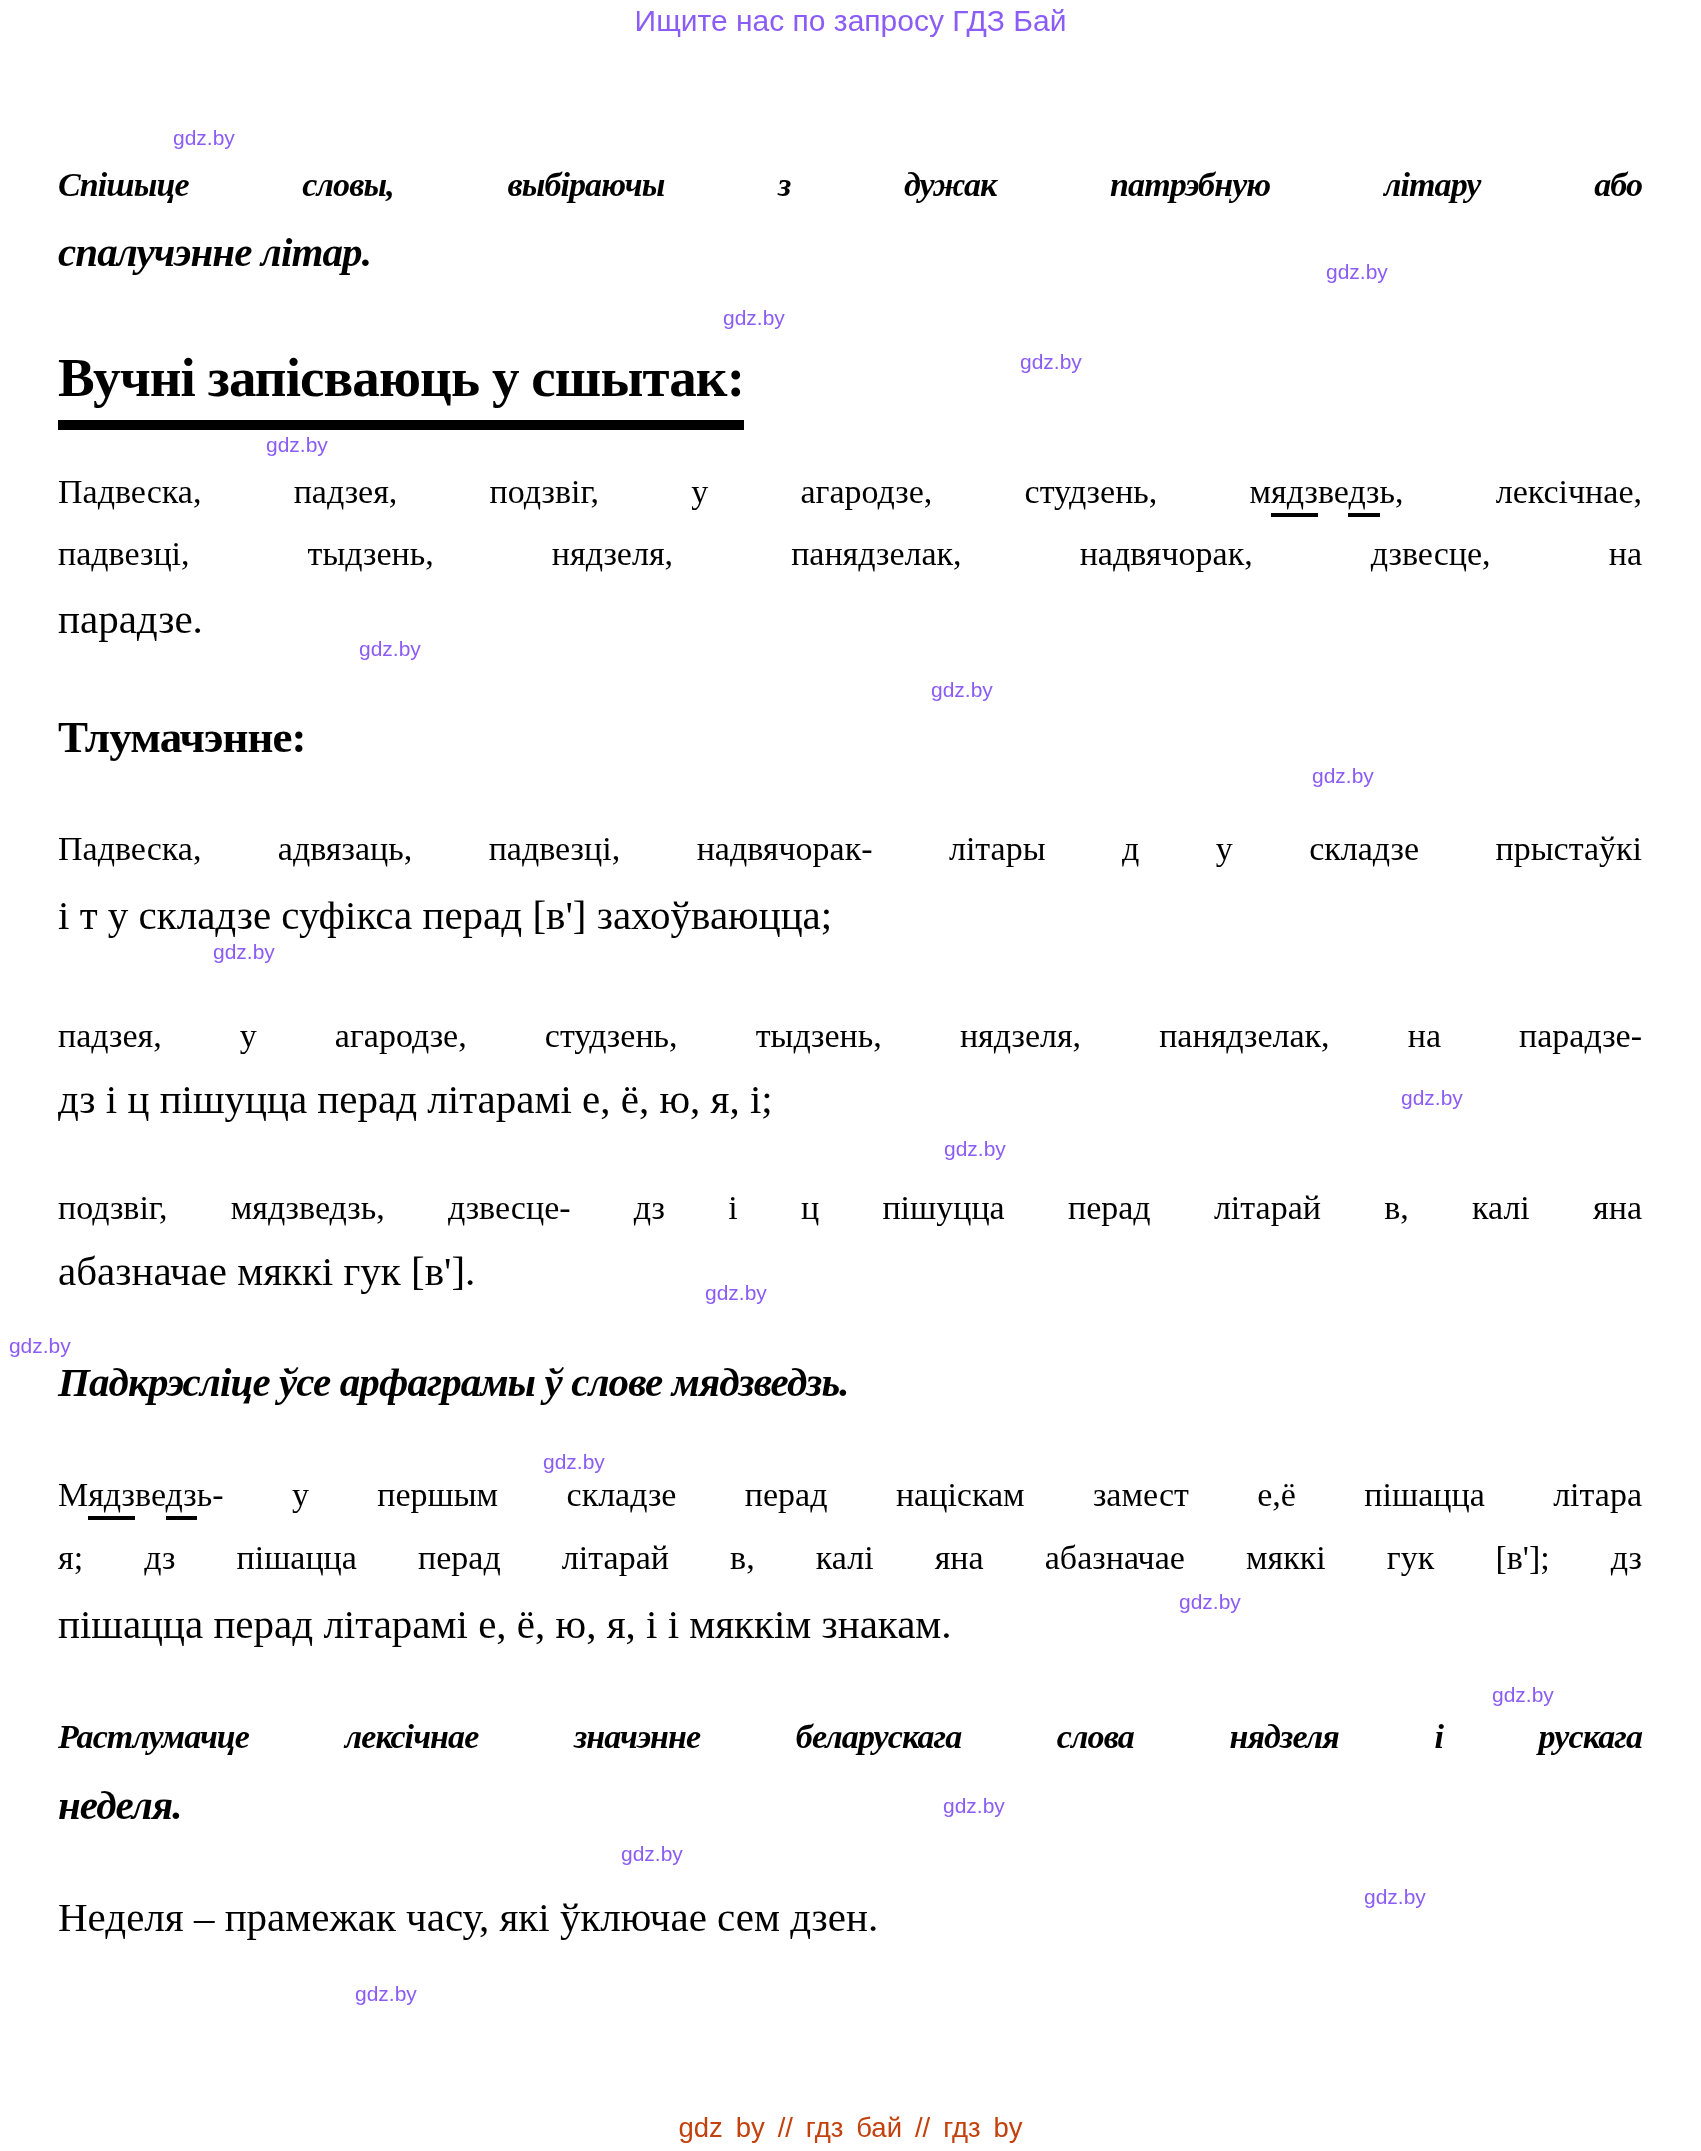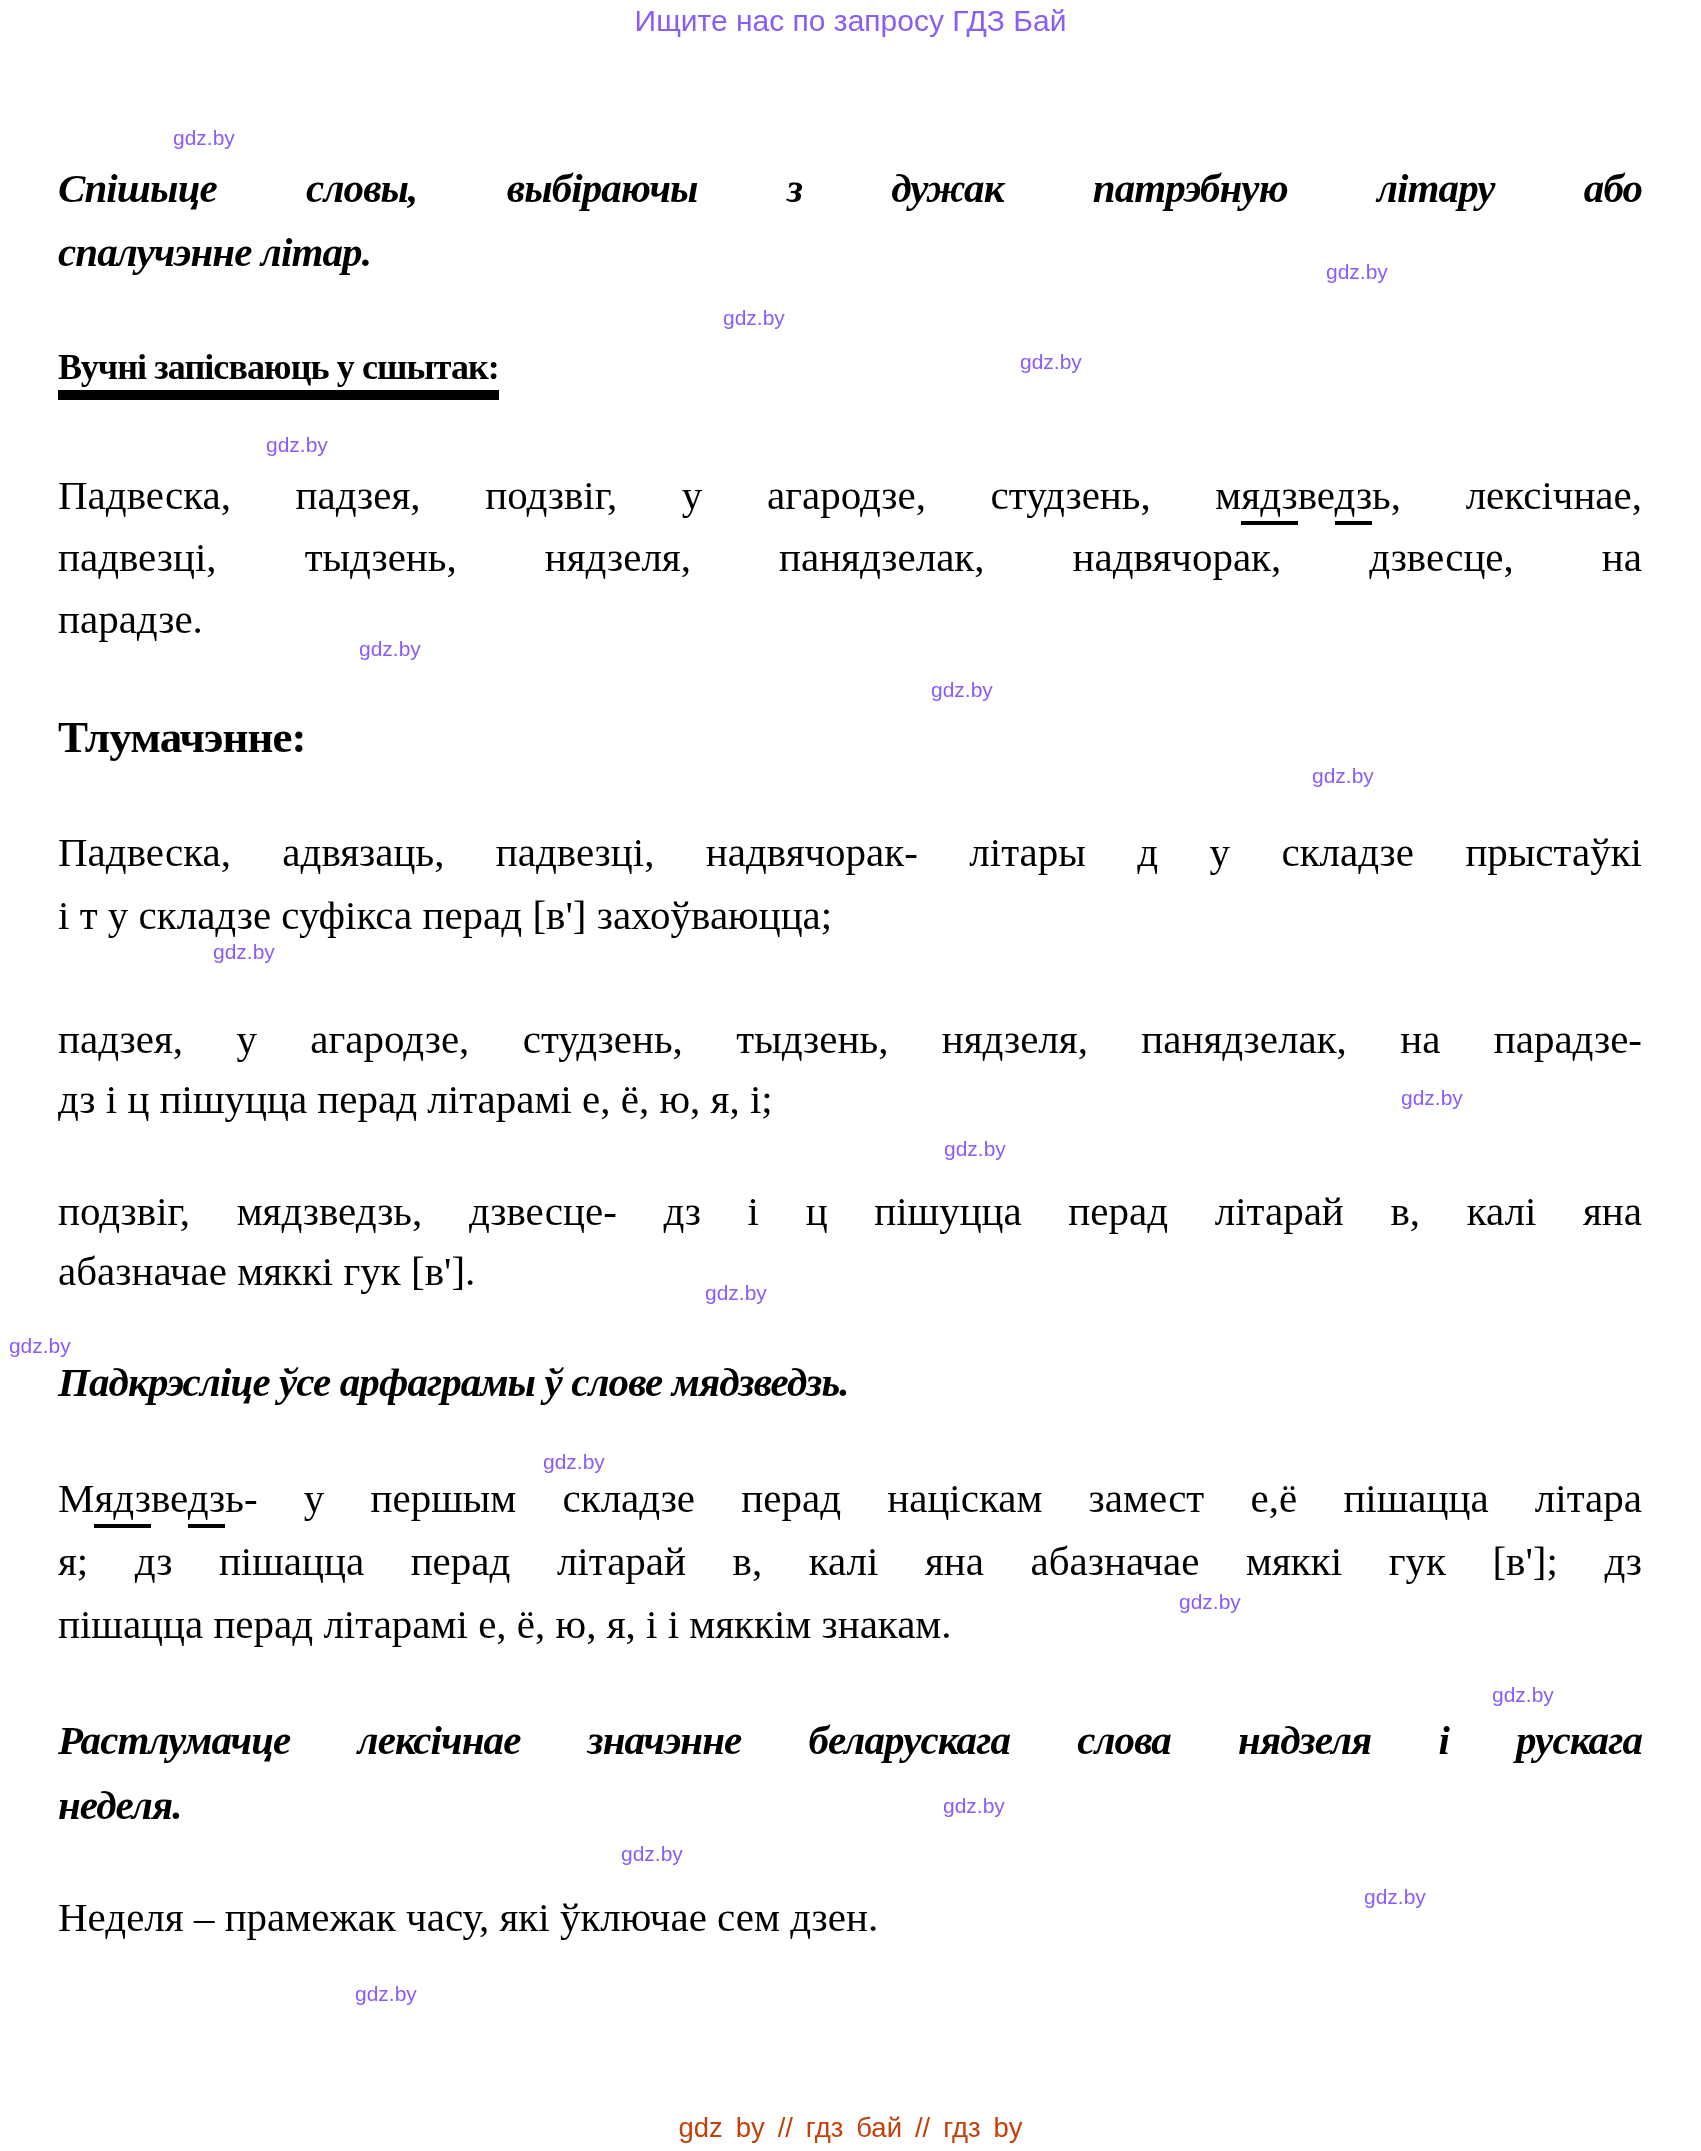--- a/index.html
+++ b/index.html
@@ -40,34 +40,34 @@
   }
   .body-line {
     left: 58px;
     font-size: 41px;
     line-height: 1.15;
     white-space: nowrap;
   }
   .jline {
     left: 58px;
     width: 1584px;
-    font-size: 41px;
+    font-size: 34px;
     line-height: 1.15;
     text-align: justify;
     text-align-last: justify;
     white-space: normal;
   }
   .taskline { font-weight: 700; font-style: italic; letter-spacing: -0.9px; }
   .h2 {
     top: 346px; left: 58px;
-    font-size: 36px;
+    font-size: 55px;
     font-weight: 700;
     letter-spacing: -0.9px;
     border-bottom: 10.6px solid #000;
-    padding-bottom: 2px;
+    padding-bottom: 11px;
     display: inline-block;
   }
   .h3 {
     top: 711px; left: 58px;
     font-size: 45px;
     font-weight: 700;
     letter-spacing: -0.9px;
   }
   .uw {
     border-bottom: 4.4px solid #000;

